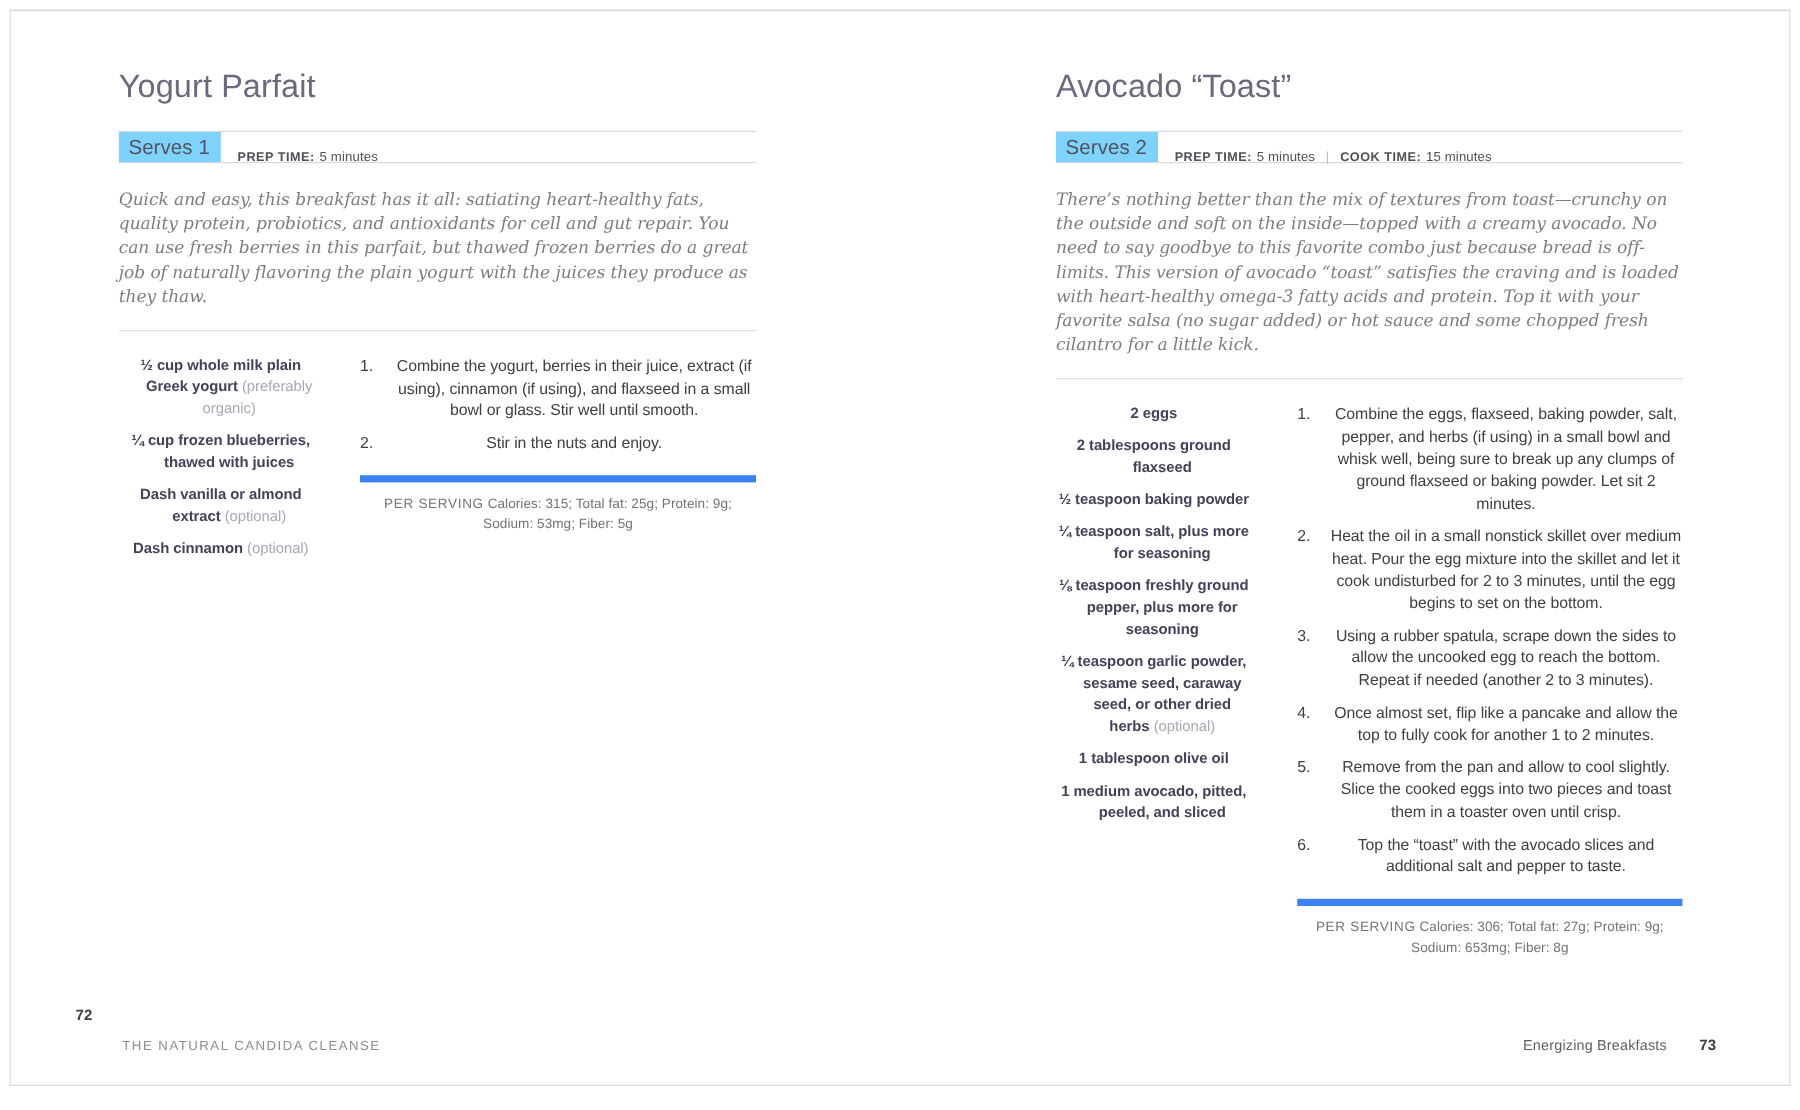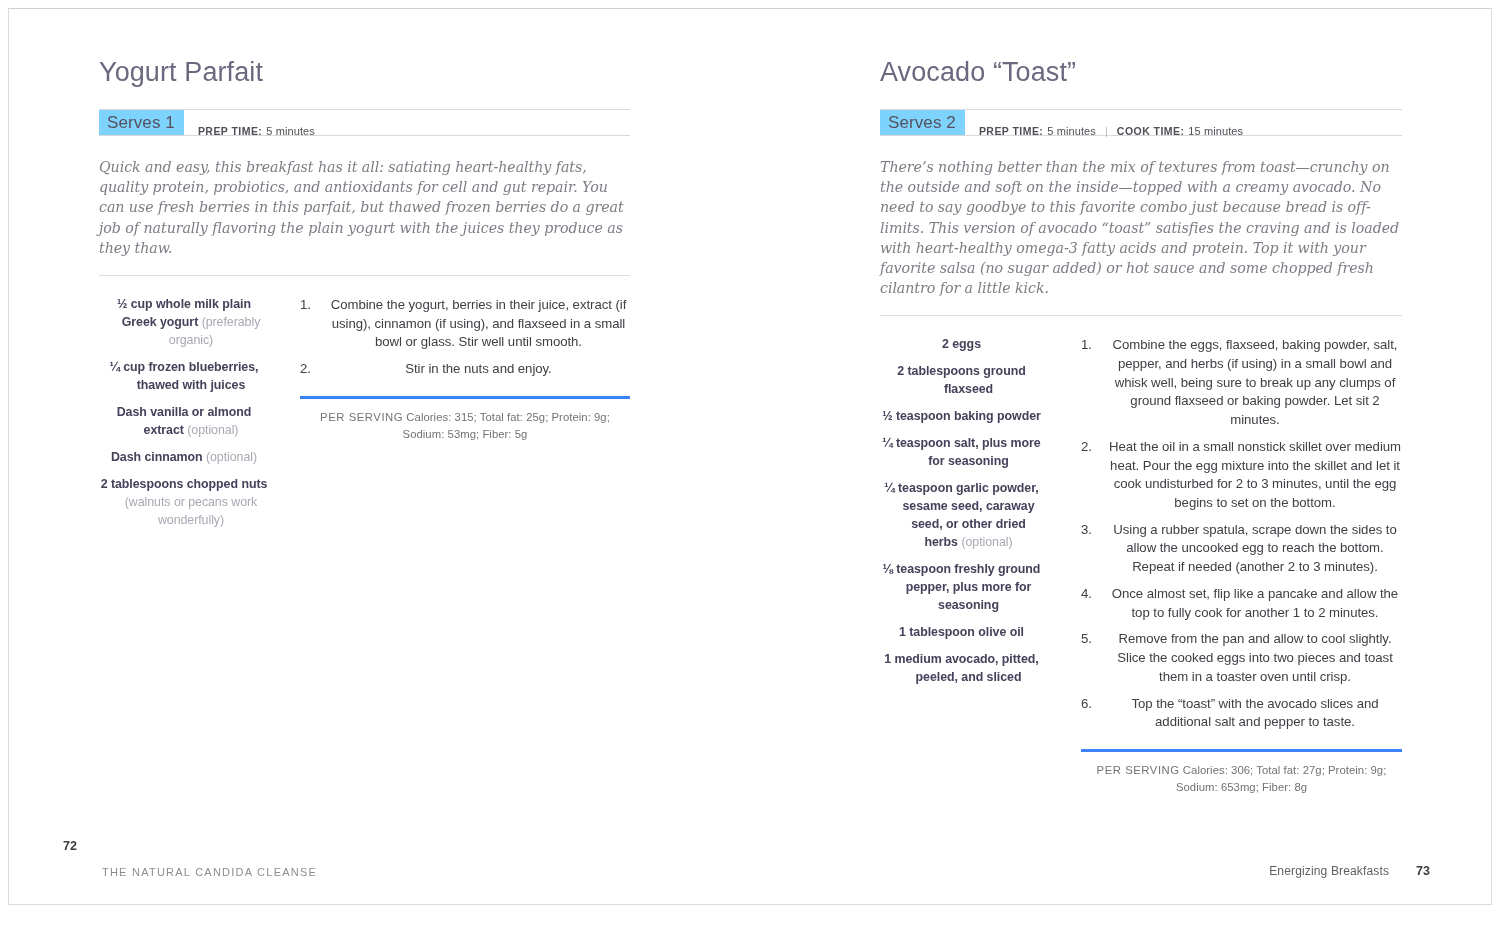--- a/index.html
+++ b/index.html
@@ -181,21 +181,21 @@
     position: absolute;
     left: 0;
     top: 0;
     width: 20px;
     text-align: left;
     color: #3f4045;
   }
 
   .nutrition-wrap {
     margin-top: 17px;
-    border-top: 3px solid #3b82f6;
+    border-top: 6px solid #3b82f6;
     padding-top: 10px;
   }
   .nutrition {
     font-size: 11.3px;
     line-height: 1.5;
     color: #737378;
     letter-spacing: .05px;
   }
   .nutrition .n-label {
     letter-spacing: .55px;
@@ -265,24 +265,20 @@
               <span>¼ cup frozen blueberries, thawed with juices</span>
               <span class="opt"></span>
             </div>
             <div class="ingredient">
               <span>Dash vanilla or almond extract</span>
               <span class="opt">(optional)</span>
             </div>
             <div class="ingredient">
               <span>Dash cinnamon</span>
               <span class="opt">(optional)</span>
-            </div>
-            <div class="ingredient">
-              <span>2 tablespoons chopped nuts</span>
-              <span class="opt">(walnuts or pecans work wonderfully)</span>
             </div>
           </div>
 
           <div class="col-steps">
             <ol class="steps">
               <li class="step">Combine the yogurt, berries in their juice, extract (if using), cinnamon (if using), and flaxseed in a small bowl or glass. Stir well until smooth.</li>
               <li class="step">Stir in the nuts and enjoy.</li>
             </ol>
 
             <div class="nutrition-wrap">
@@ -333,26 +329,26 @@
             </div>
             <div class="ingredient">
               <span>½ teaspoon baking powder</span>
               <span class="opt"></span>
             </div>
             <div class="ingredient">
               <span>¼ teaspoon salt, plus more for seasoning</span>
               <span class="opt"></span>
             </div>
             <div class="ingredient">
+              <span>⅛ teaspoon freshly ground pepper, plus more for seasoning</span>
+              <span class="opt"></span>
+            </div>
+            <div class="ingredient">
               <span>¼ teaspoon garlic powder, sesame seed, caraway seed, or other dried herbs</span>
               <span class="opt">(optional)</span>
-            </div>
-            <div class="ingredient">
-              <span>⅛ teaspoon freshly ground pepper, plus more for seasoning</span>
-              <span class="opt"></span>
             </div>
             <div class="ingredient">
               <span>1 tablespoon olive oil</span>
               <span class="opt"></span>
             </div>
             <div class="ingredient">
               <span>1 medium avocado, pitted, peeled, and sliced</span>
               <span class="opt"></span>
             </div>
           </div>

